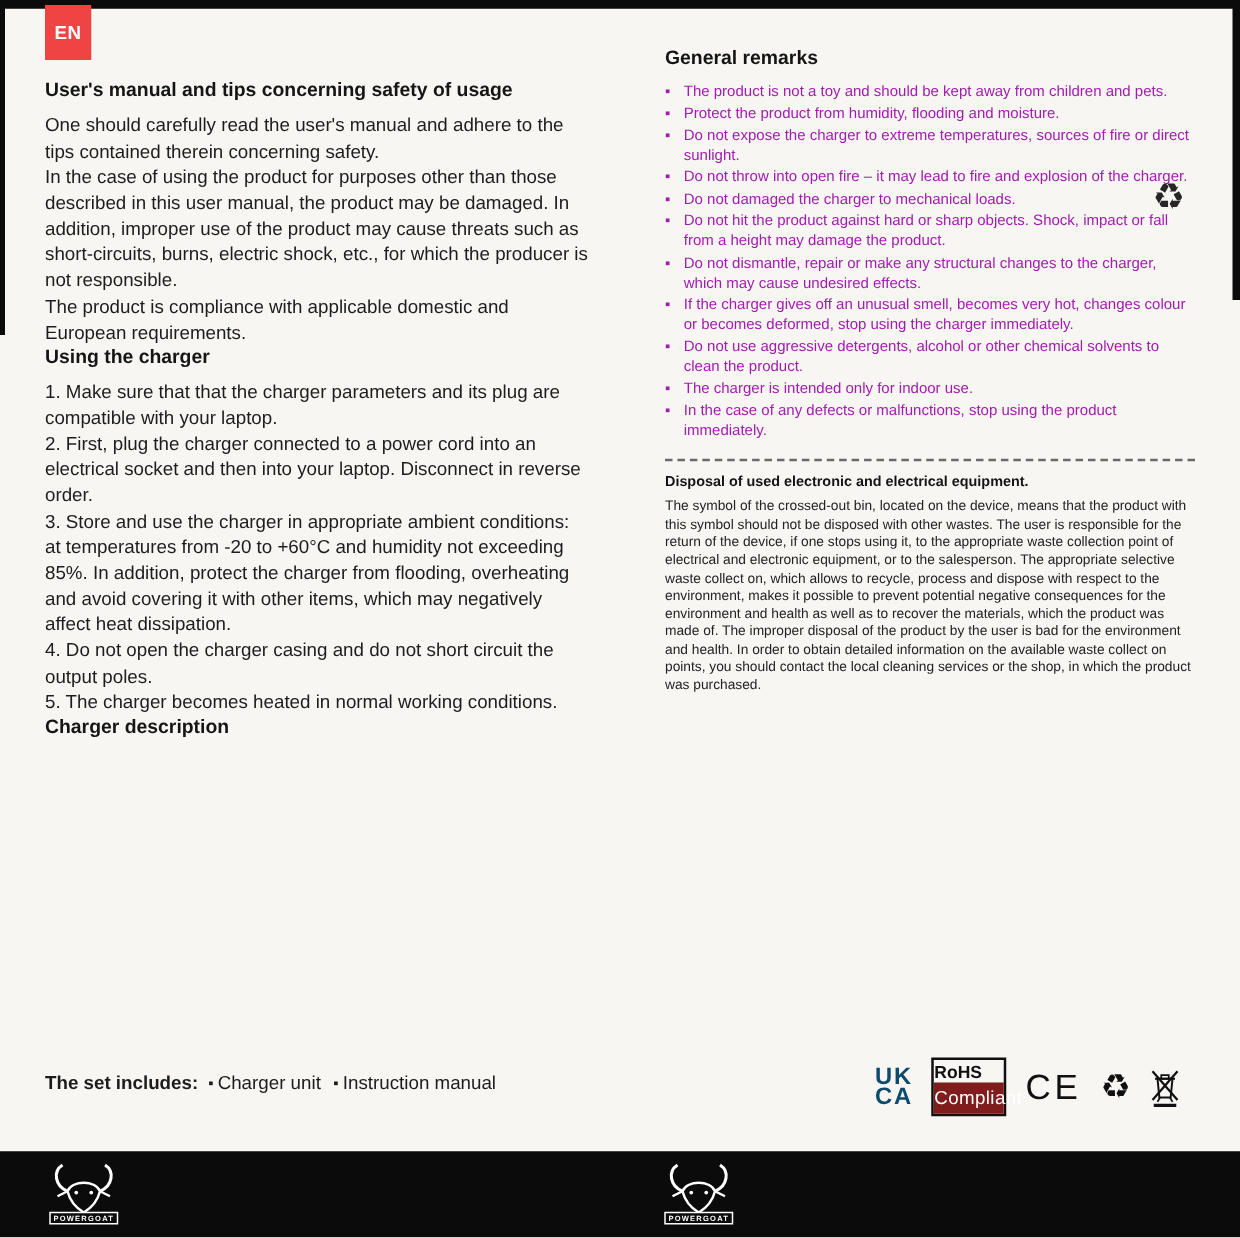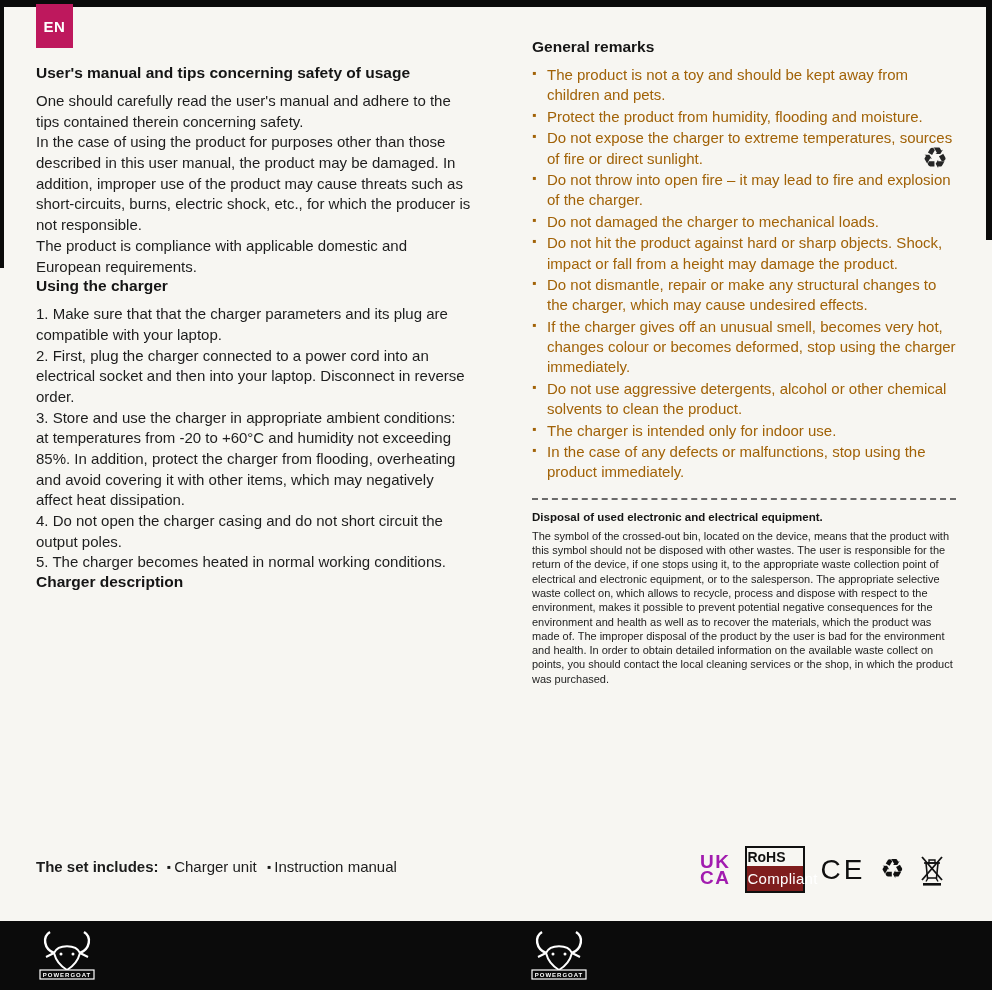--- a/index.html
+++ b/index.html
@@ -6,52 +6,52 @@
   html,body { background:#e8e7e4; }
   body { font-family:"Liberation Sans", sans-serif; }
   .page {
     position:relative; width:992px; height:990px; margin:0;
     background:#f7f6f2; color:#1c1c1c; overflow:hidden;
   }
   .top-bar { position:absolute; top:0; left:0; width:992px; height:7px; background:#0b0b0b; }
   .edge-left { position:absolute; top:6px; left:0; width:4px; height:262px; background:#0b0b0b; }
   .edge-right { position:absolute; top:0; right:0; width:6px; height:240px; background:#0b0b0b; }
   .lang-badge {
-    position:absolute; top:4px; left:36px; width:37px; height:44px; background:#be185d;
+    position:absolute; top:4px; left:36px; width:37px; height:44px; background:#ef4444;
     color:#fff; font-weight:bold; font-size:15px; display:flex; align-items:center; justify-content:center;
     letter-spacing:.5px;
   }
   .col-left { position:absolute; left:36px; top:64px; width:436px; }
   .col-right { position:absolute; left:532px; top:38px; width:424px; }
   h2.section { font-size:15.5px; font-weight:bold; margin:0 0 9px 0; color:#151515; }
   .body { font-size:15px; line-height:1.38; color:#1d1d1d; }
   .pre { white-space:pre-line; }
   .mt { margin-top:17px; }
   .steps div { margin:0; }
   .diagram { position:relative; width:436px; height:192px; margin-top:8px; }
   .diagram svg { display:block; }
   .set-includes {
     position:absolute; left:36px; top:858px; font-size:15px; display:flex; align-items:baseline; white-space:nowrap;
   }
   .set-includes .lbl { font-weight:bold; margin-right:8px; }
   .set-includes .itm { margin-right:10px; }
   .set-includes .itm::before { content:"▪ "; font-size:12px; position:relative; top:-1px; }
   ul.remarks { list-style:none; }
   ul.remarks li {
-    position:relative; padding-left:15px; font-size:15px; line-height:1.36; margin-bottom:1px; color:#a16207;
+    position:relative; padding-left:15px; font-size:12px; line-height:1.36; margin-bottom:1px; color:#a21caf;
   }
   ul.remarks li::before { content:"▪"; position:absolute; left:0; top:0; font-size:12px; }
   .divider { border:none; border-top:2px dashed #6a6a6a; margin:15px 0 11px 0; }
   h3.small-head { font-size:11.5px; font-weight:bold; margin-bottom:6px; color:#141414; }
   .fine { font-size:11px; line-height:1.3; color:#222; }
   .margin-recycle { position:absolute; left:922px; top:144px; font-size:29px; color:#262626; line-height:1; }
   .marks-row {
     position:absolute; left:700px; top:846px; display:flex; align-items:center; gap:15px;
   }
-  .ukca { font-weight:800; font-size:19px; line-height:16px; letter-spacing:1.5px; color:#a21caf; }
+  .ukca { font-weight:800; font-size:19px; line-height:16px; letter-spacing:1.5px; color:#0c4a6e; }
   .rohs { width:60px; border:2px solid #101010; background:#f7f6f2; }
   .rohs-top { font-size:14px; font-weight:bold; padding:1px 0; color:#101010; }
   .rohs-bottom { background:#7f1d1d; color:#fff; font-size:15px; padding:4px 0; letter-spacing:.3px; }
   .ce { font-size:28px; font-weight:500; letter-spacing:3px; color:#101010; }
   .recycle { font-size:27px; color:#101010; line-height:1; }
   .footer-bar { position:absolute; left:0; bottom:0; width:992px; height:69px; background:#0b0b0b; }
   .goat { position:absolute; top:8px; }
   .goat-1 { left:38px; }
   .goat-2 { left:530px; }
 </style>

